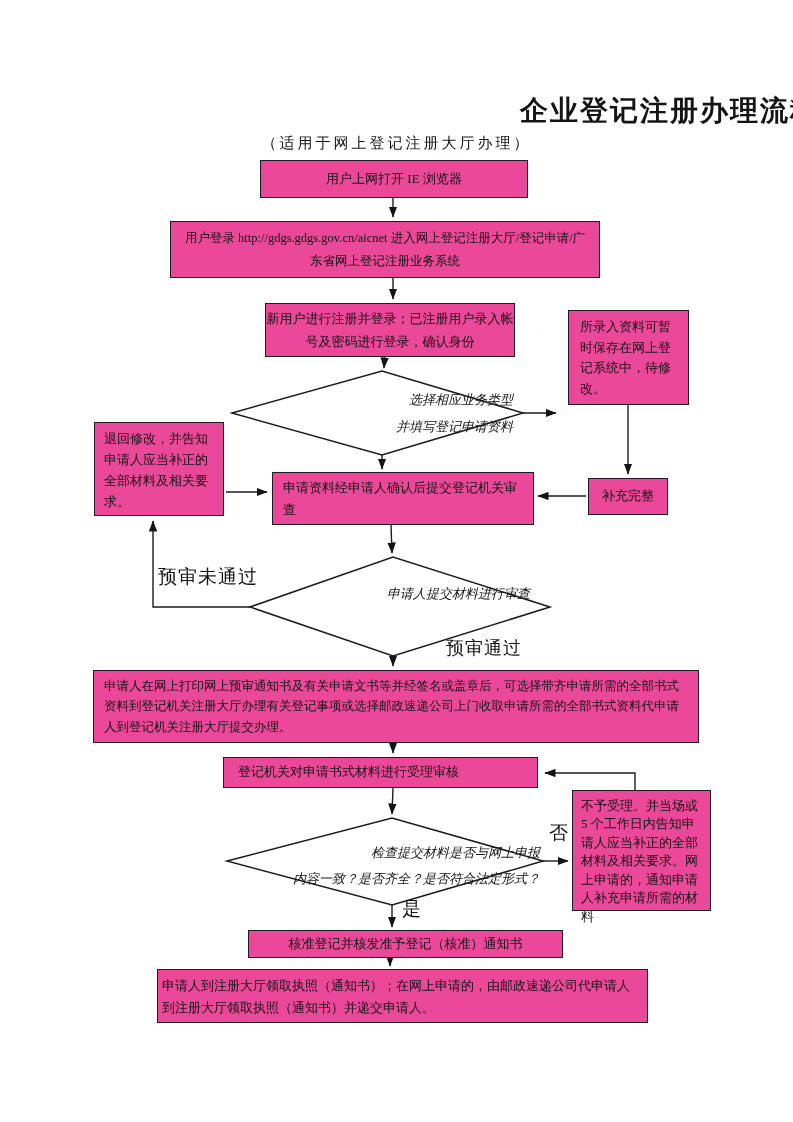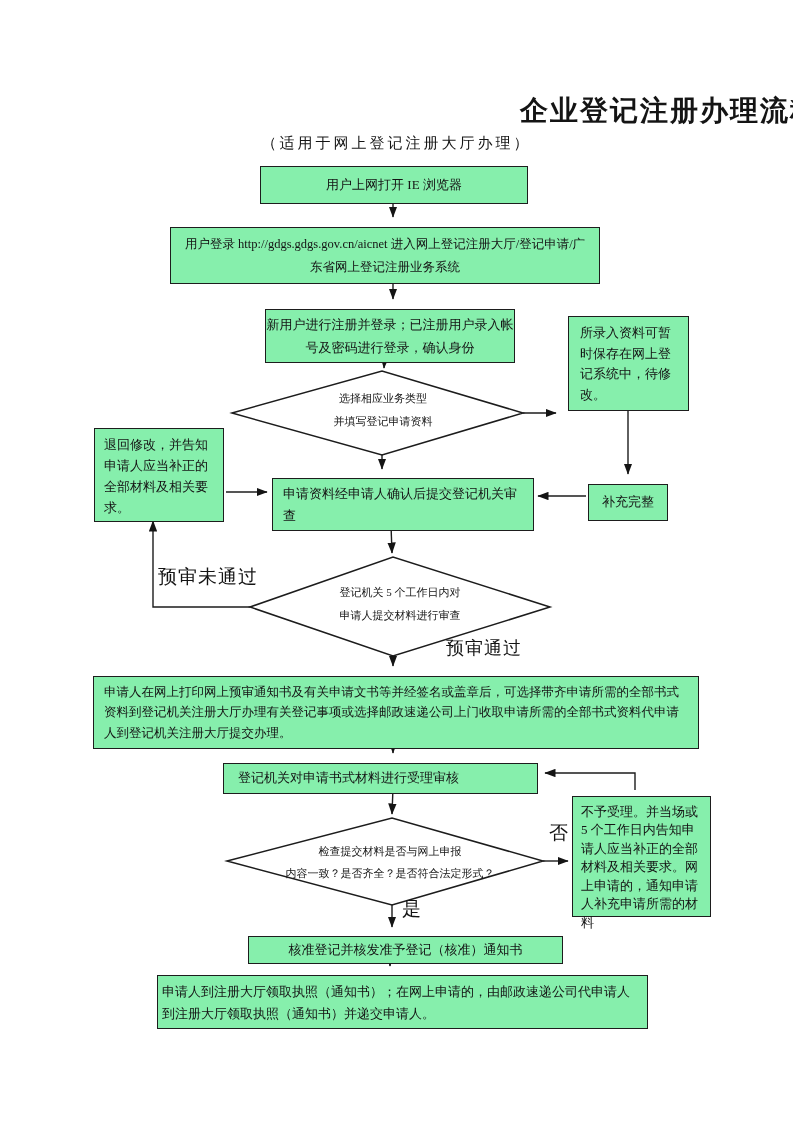--- a/index.html
+++ b/index.html
@@ -14,28 +14,28 @@
   .title{
     position:absolute;left:0;top:92px;width:793px;text-align:right;
     font-size:28px;font-weight:bold;letter-spacing:2px;padding-left:27px;
   }
   .subtitle{
     position:absolute;left:0;top:134px;width:793px;text-align:center;
     font-size:15px;letter-spacing:3px;
   }
   .box{
     position:absolute;box-sizing:border-box;border:1.5px solid #1d1d1d;
-    background:#86efac;font-size:13px;line-height:1.75;
-    display:flex;align-items:center;justify-content:center;text-align:center;margin-top:6px;
+    background:#ec4899;font-size:13px;line-height:1.75;
+    display:flex;align-items:center;justify-content:center;text-align:center;
   }
   .box.para{
     display:block;text-align:left;justify-content:flex-start;align-items:flex-start;
   }
   .dtext{
-    position:absolute;font-size:11px;line-height:2.05;text-align:center;
+    position:absolute;font-size:13px;line-height:2.05;text-align:right;font-style:italic;
   }
   .elabel{
     position:absolute;font-size:19px;letter-spacing:1px;white-space:nowrap;
   }
 </style>
 </head>
 <body>
 
 <div id="page">
 
@@ -99,21 +99,20 @@
 
   <div class="box para" style="left:272px;top:472px;width:262px;height:53px;padding:4px 10px 0 10px;line-height:1.72;">
     <span>申请资料经申请人确认后提交登记机关审查</span>
   </div>
 
   <div class="box" style="left:588px;top:478px;width:80px;height:37px;">
     <span>补充完整</span>
   </div>
 
   <div class="dtext" style="left:270px;top:581px;width:260px;">
-    <div>登记机关 5 个工作日内对</div>
     <div>申请人提交材料进行审查</div>
   </div>
 
   <div class="elabel" style="left:158px;top:564px;">预审未通过</div>
   <div class="elabel" style="left:446px;top:636px;font-size:18px;">预审通过</div>
 
   <div class="box para" style="left:93px;top:670px;width:606px;height:73px;padding:5px 10px 0 10px;font-size:12.5px;line-height:1.62;">
     <span>申请人在网上打印网上预审通知书及有关申请文书等并经签名或盖章后，可选择带齐申请所需的全部书式资料到登记机关注册大厅办理有关登记事项或选择邮政速递公司上门收取申请所需的全部书式资料代申请人到登记机关注册大厅提交办理。</span>
   </div>
 

